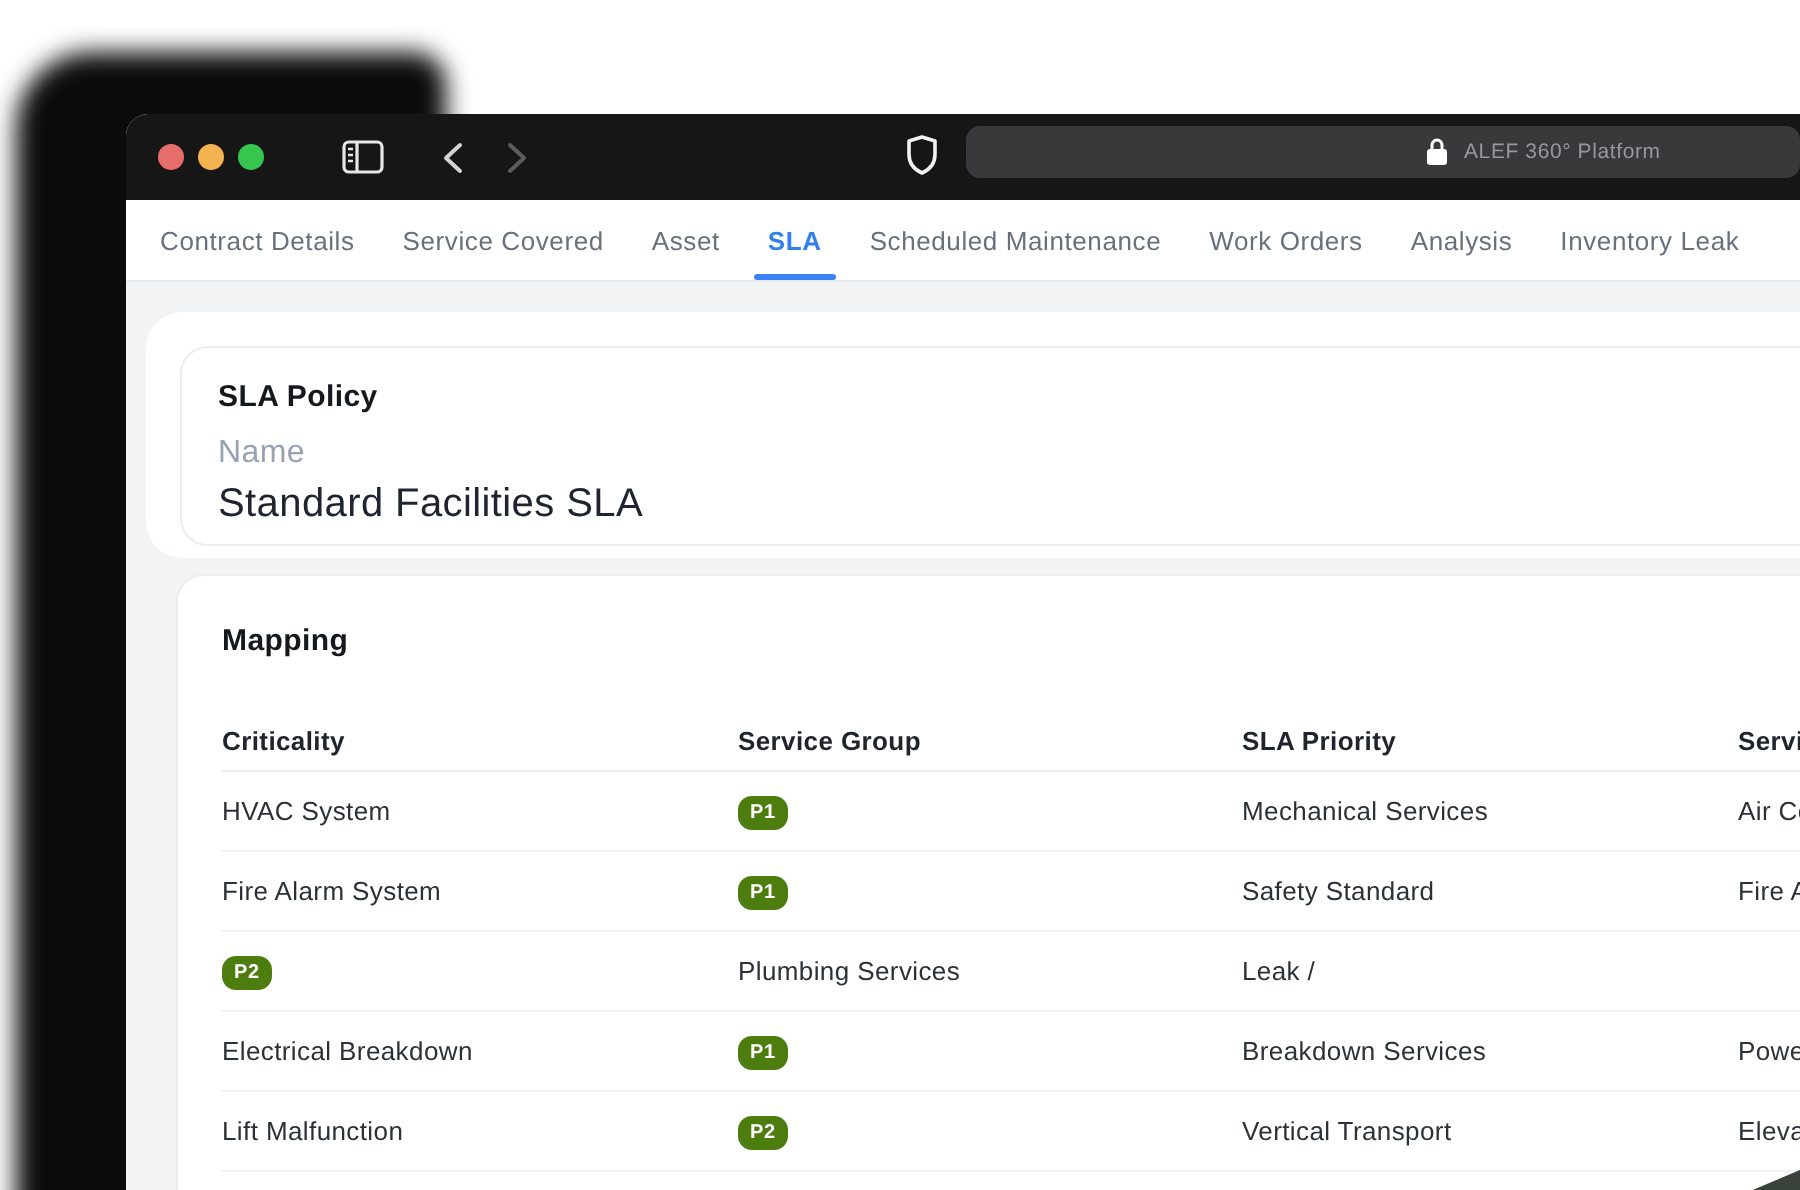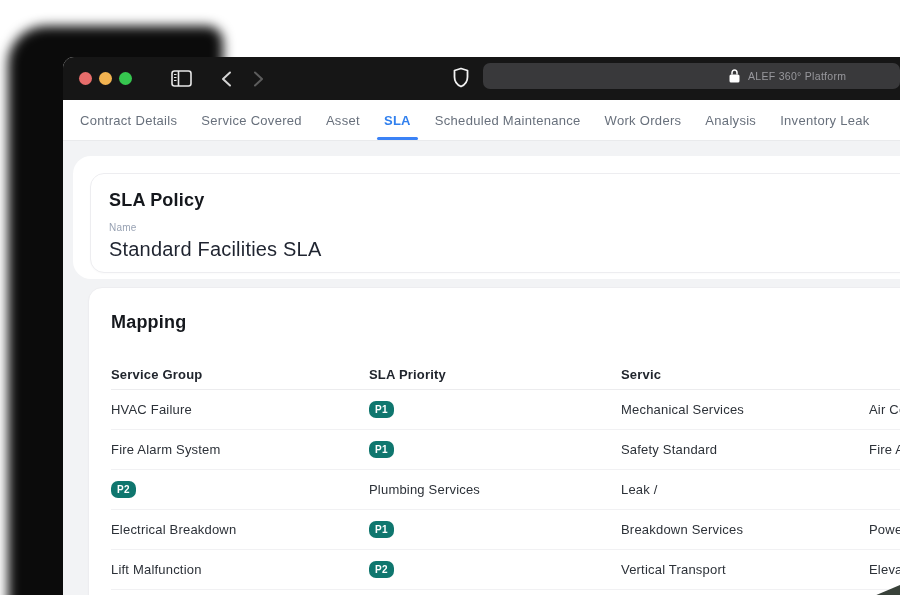--- a/index.html
+++ b/index.html
@@ -13,48 +13,48 @@
           border-radius:11px 0 0 0;overflow:hidden;}
   
   .titlebar{position:relative;height:43px;background:#161616;}
   .lights{position:absolute;left:16px;top:15px;display:flex;gap:7px;}
   .light{width:13px;height:13px;border-radius:50%;}
   .sidebar-toggle{position:absolute;left:108px;top:13px;}
   .nav-btn{position:absolute;top:14px;}
   .shield{position:absolute;left:390px;top:10px;}
   .address-bar{position:absolute;left:420px;top:6px;height:26px;width:calc(100% - 420px);
                background:#39393b;border-radius:7px;}
-  .addr-inner{position:absolute;left:246px;top:0;height:100%;display:flex;align-items:center;gap:8px;}
+  .addr-inner{position:absolute;left:230px;top:0;height:100%;display:flex;align-items:center;gap:8px;}
   .addr-label{color:#98989d;font-size:10.5px;letter-spacing:.3px;}
   
   .tabbar{position:relative;height:40px;background:#fff;border-bottom:1px solid #e9eaec;
           display:flex;align-items:center;gap:24px;padding-left:17px;white-space:nowrap;overflow:hidden;}
   .tab{position:relative;font-size:13px;color:#68707c;letter-spacing:.3px;height:100%;
        display:flex;align-items:center;cursor:pointer;flex:0 0 auto;}
   .tab.active{color:#3180ee;font-weight:700;}
   .tab.active::after{content:"";position:absolute;left:-7px;right:-7px;bottom:0;height:3px;
                      border-radius:3px;background:#3b82f6;}
   
   .content{position:relative;height:455px;background:#f2f3f5;overflow:hidden;}
   .wrapper-a{position:absolute;left:10px;top:15px;right:-20px;height:123px;background:#fff;
              border-radius:18px;}
   .card{position:absolute;background:#fff;border:1px solid #ededf0;border-radius:14px;
         box-shadow:0 1px 2px rgba(0,0,0,.02);}
   .card-sla{left:27px;top:32px;right:-20px;height:100px;padding:16px 18px;box-sizing:border-box;}
-  .card-title{font-size:18px;font-weight:700;color:#15181d;letter-spacing:.2px;}
-  .field-label{margin-top:11px;font-size:10px;color:#98a2b3;letter-spacing:.2px;}
+  .card-title{font-size:15px;font-weight:700;color:#15181d;letter-spacing:.2px;}
+  .field-label{margin-top:11px;font-size:16px;color:#98a2b3;letter-spacing:.2px;}
   .field-value{margin-top:5px;font-size:20px;color:#1f2430;letter-spacing:.2px;}
   .card-mapping{left:25px;top:146px;right:-20px;height:620px;padding:24px 0 0 22px;box-sizing:border-box;}
   .card-mapping .card-title{padding-left:0;}
   .grid{margin-top:26px;}
   .grid-row{display:grid;grid-template-columns:258px 252px 248px 1fr;align-items:center;}
   .grid-head{height:30px;font-size:13px;font-weight:700;color:#20252d;letter-spacing:.2px;
              border-bottom:1px solid #ececee;}
   .grid-data{height:39px;font-size:13px;color:#2c3138;letter-spacing:.2px;border-bottom:1px solid #f1f1f3;}
-  .badge{display:inline-block;background:#0f766e;color:#fff;font-size:10px;font-weight:700;
+  .badge{display:inline-block;background:#4d7c0f;color:#fff;font-size:10px;font-weight:700;
          padding:3px 6px;border-radius:7px;letter-spacing:.3px;}
   .cursor-wedge{position:absolute;right:0;bottom:0;width:26px;height:11px;background:#39423a;
                 clip-path:polygon(100% 0,100% 100%,0 100%);}
 </style>
 </head>
 <body>
 
 <div class="stage">
   <div class="shadow-blob"></div>
 
@@ -139,27 +139,28 @@
         <div class="card-title">SLA Policy</div>
         <div class="field-label">Name</div>
         <div class="field-value">Standard Facilities SLA</div>
       </div>
 
       <div class="card card-mapping">
         <div class="card-title">Mapping</div>
 
         <div class="grid">
           <div class="grid-row grid-head">
+            <div>Criticality</div>
             <div>Service Group</div>
             <div>SLA Priority</div>
             <div>Servic</div>
           </div>
           <div id="table-body">
               <div class="grid-row grid-data">
-    <div>HVAC Failure</div>
+    <div>HVAC System</div>
     <div>
       <span class="badge">P1</span>
     </div>
     <div>Mechanical Services</div>
     <div>Air Co</div>
   </div>
               <div class="grid-row grid-data">
     <div>Fire Alarm System</div>
     <div>
       <span class="badge">P1</span>

